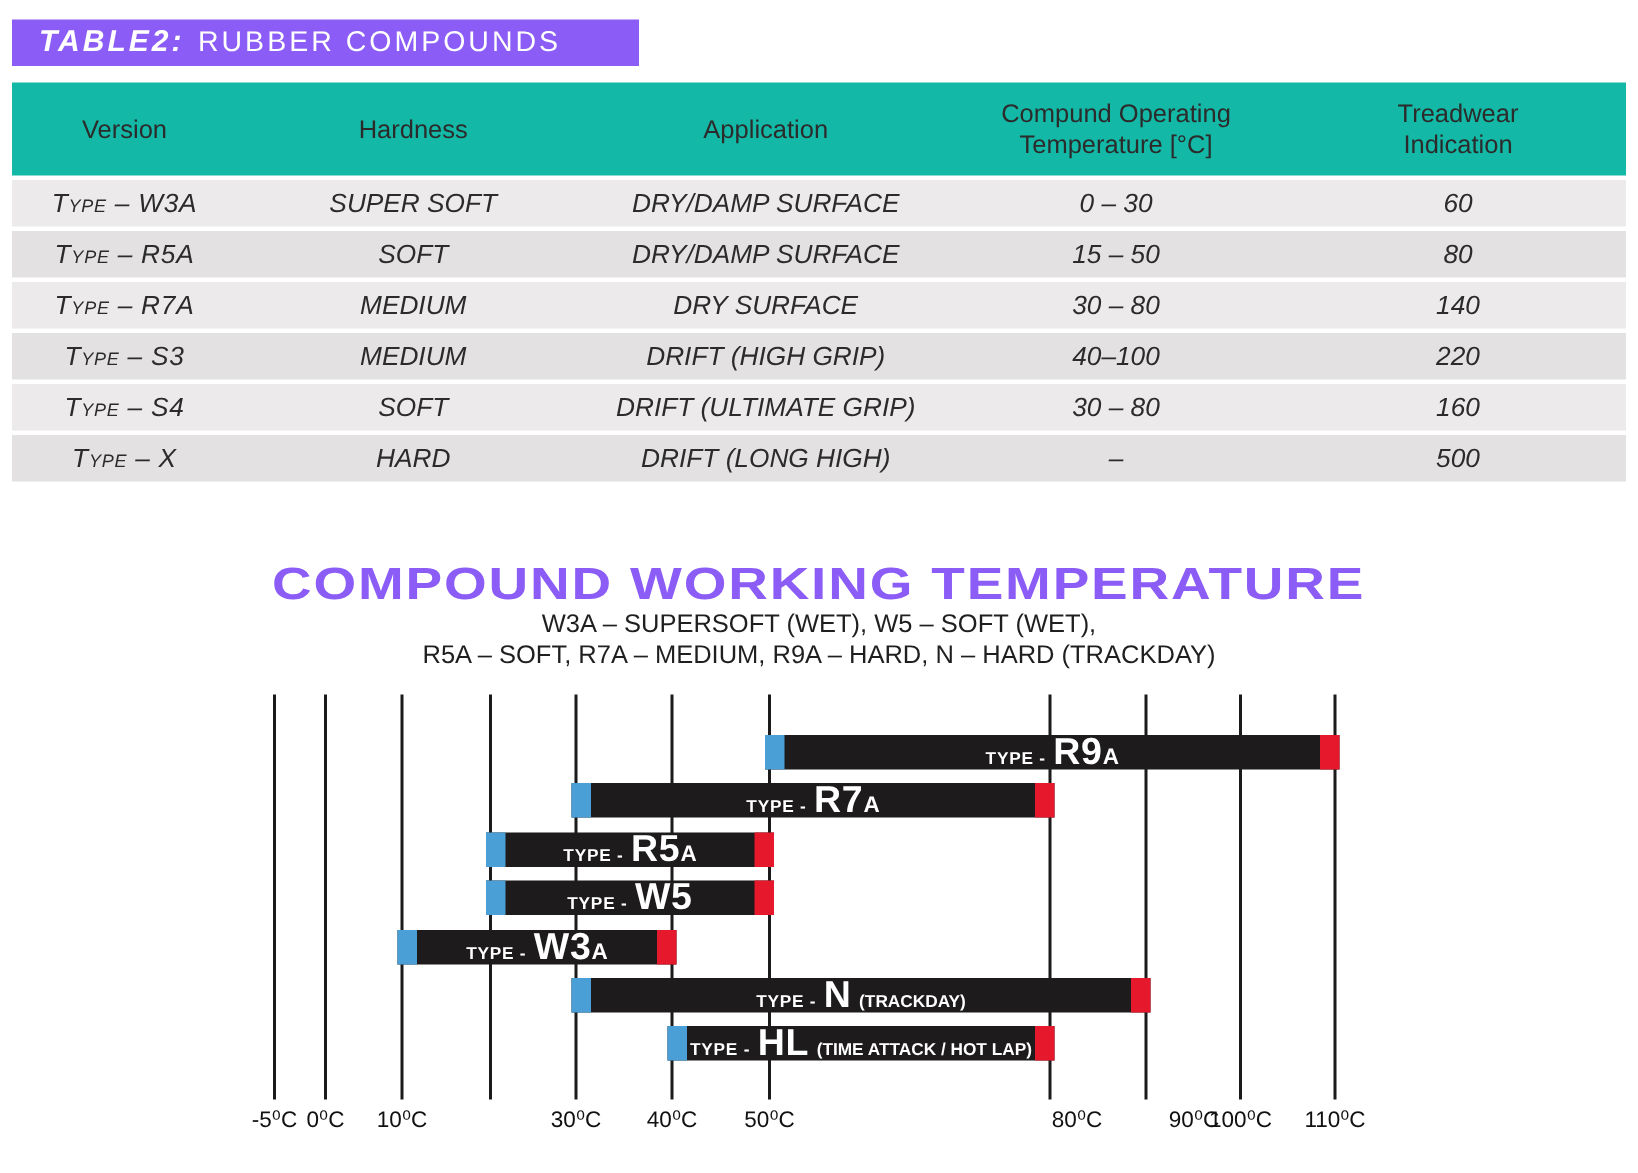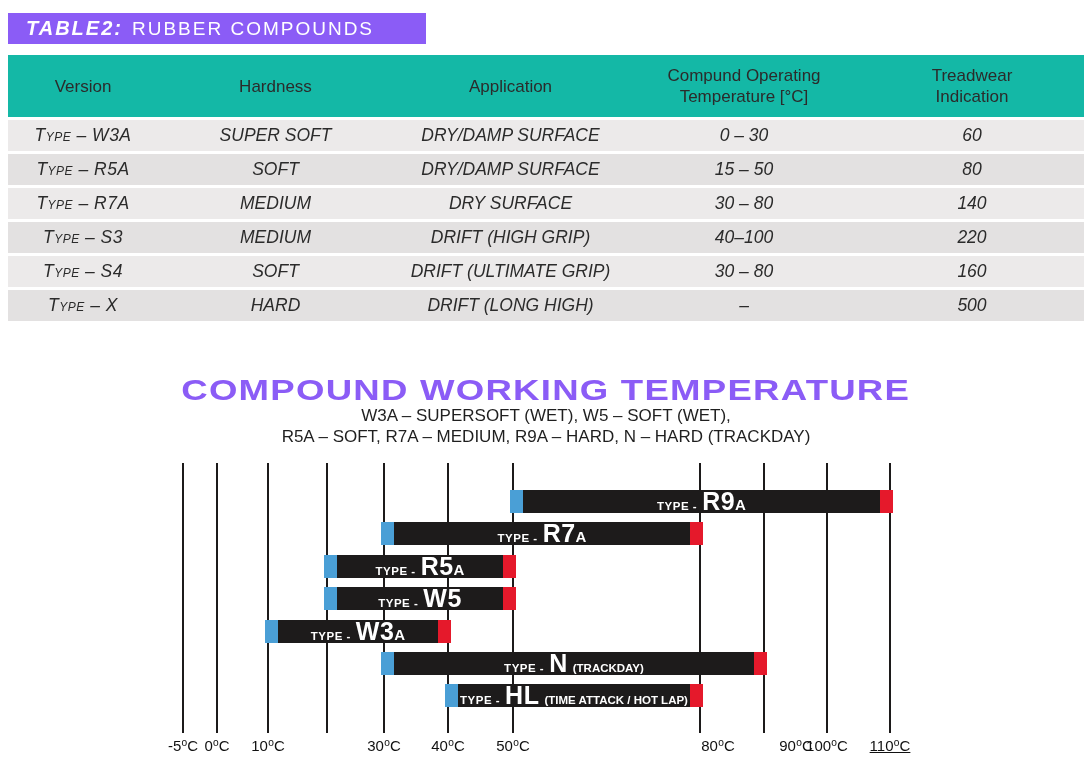--- a/index.html
+++ b/index.html
@@ -136,21 +136,21 @@
     <div class="tick" style="left: 448px;">40⁰C</div>
     <div class="grid" style="left: 512px;"></div>
     <div class="tick" style="left: 513px;">50⁰C</div>
     <div class="grid" style="left: 699px;"></div>
     <div class="tick" style="left: 700px; margin-left: 18px;">80⁰C</div>
     <div class="grid" style="left: 763px;"></div>
     <div class="tick" style="left: 796px;">90⁰C</div>
     <div class="grid" style="left: 826px;"></div>
     <div class="tick" style="left: 827px;">100⁰C</div>
     <div class="grid" style="left: 889px;"></div>
-    <div class="tick" style="left: 890px; text-decoration: underline;">110⁰C</div>
+    <div class="tick" style="left: 890px;">110⁰C</div>
     <div class="bar" style="left: 510px; top: 490px; width: 383px; background: rgb(29, 27, 27);">
       <div class="cap capS" style="background: rgb(74, 159, 214);"></div>
       <div class="blabel">
         <span class="lp">TYPE -</span>
         <span class="lm">R9</span>
         <span class="ls">A</span>
       </div>
       <div class="cap capE" style="background: rgb(229, 25, 43);"></div>
     </div>
     <div class="bar" style="left: 381px; top: 522.4px; width: 322px; background: rgb(29, 27, 27);">

